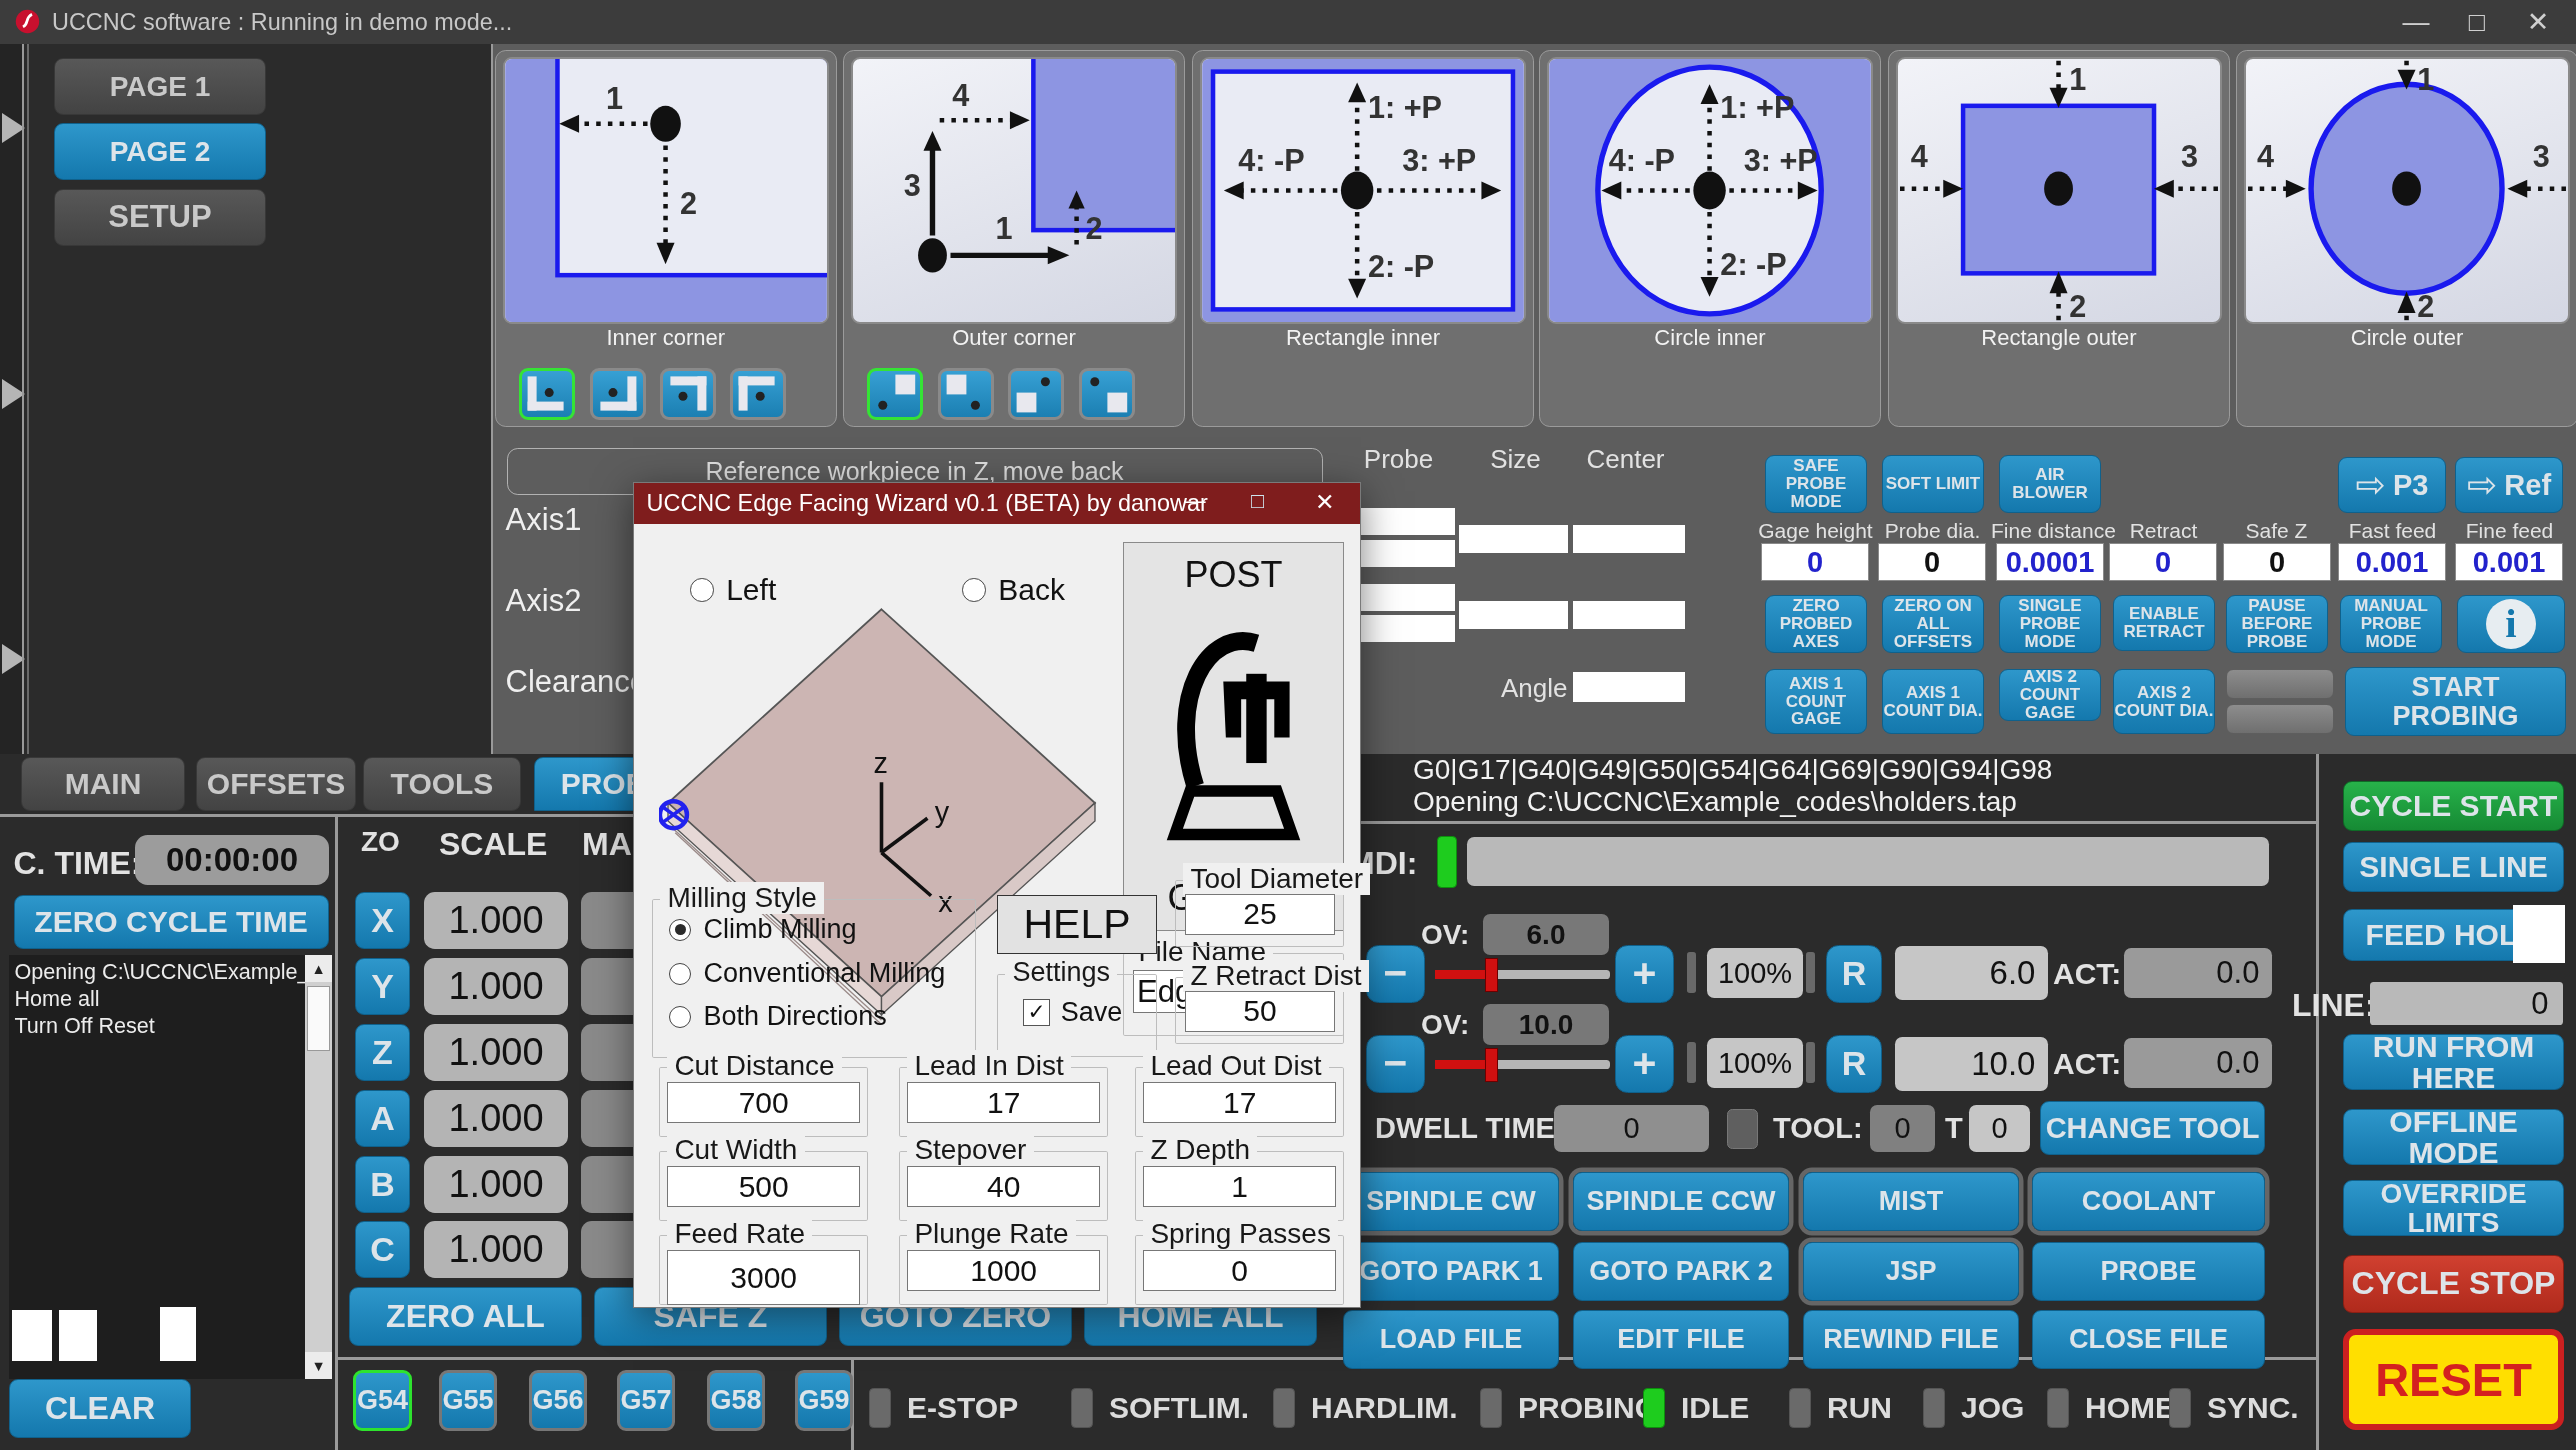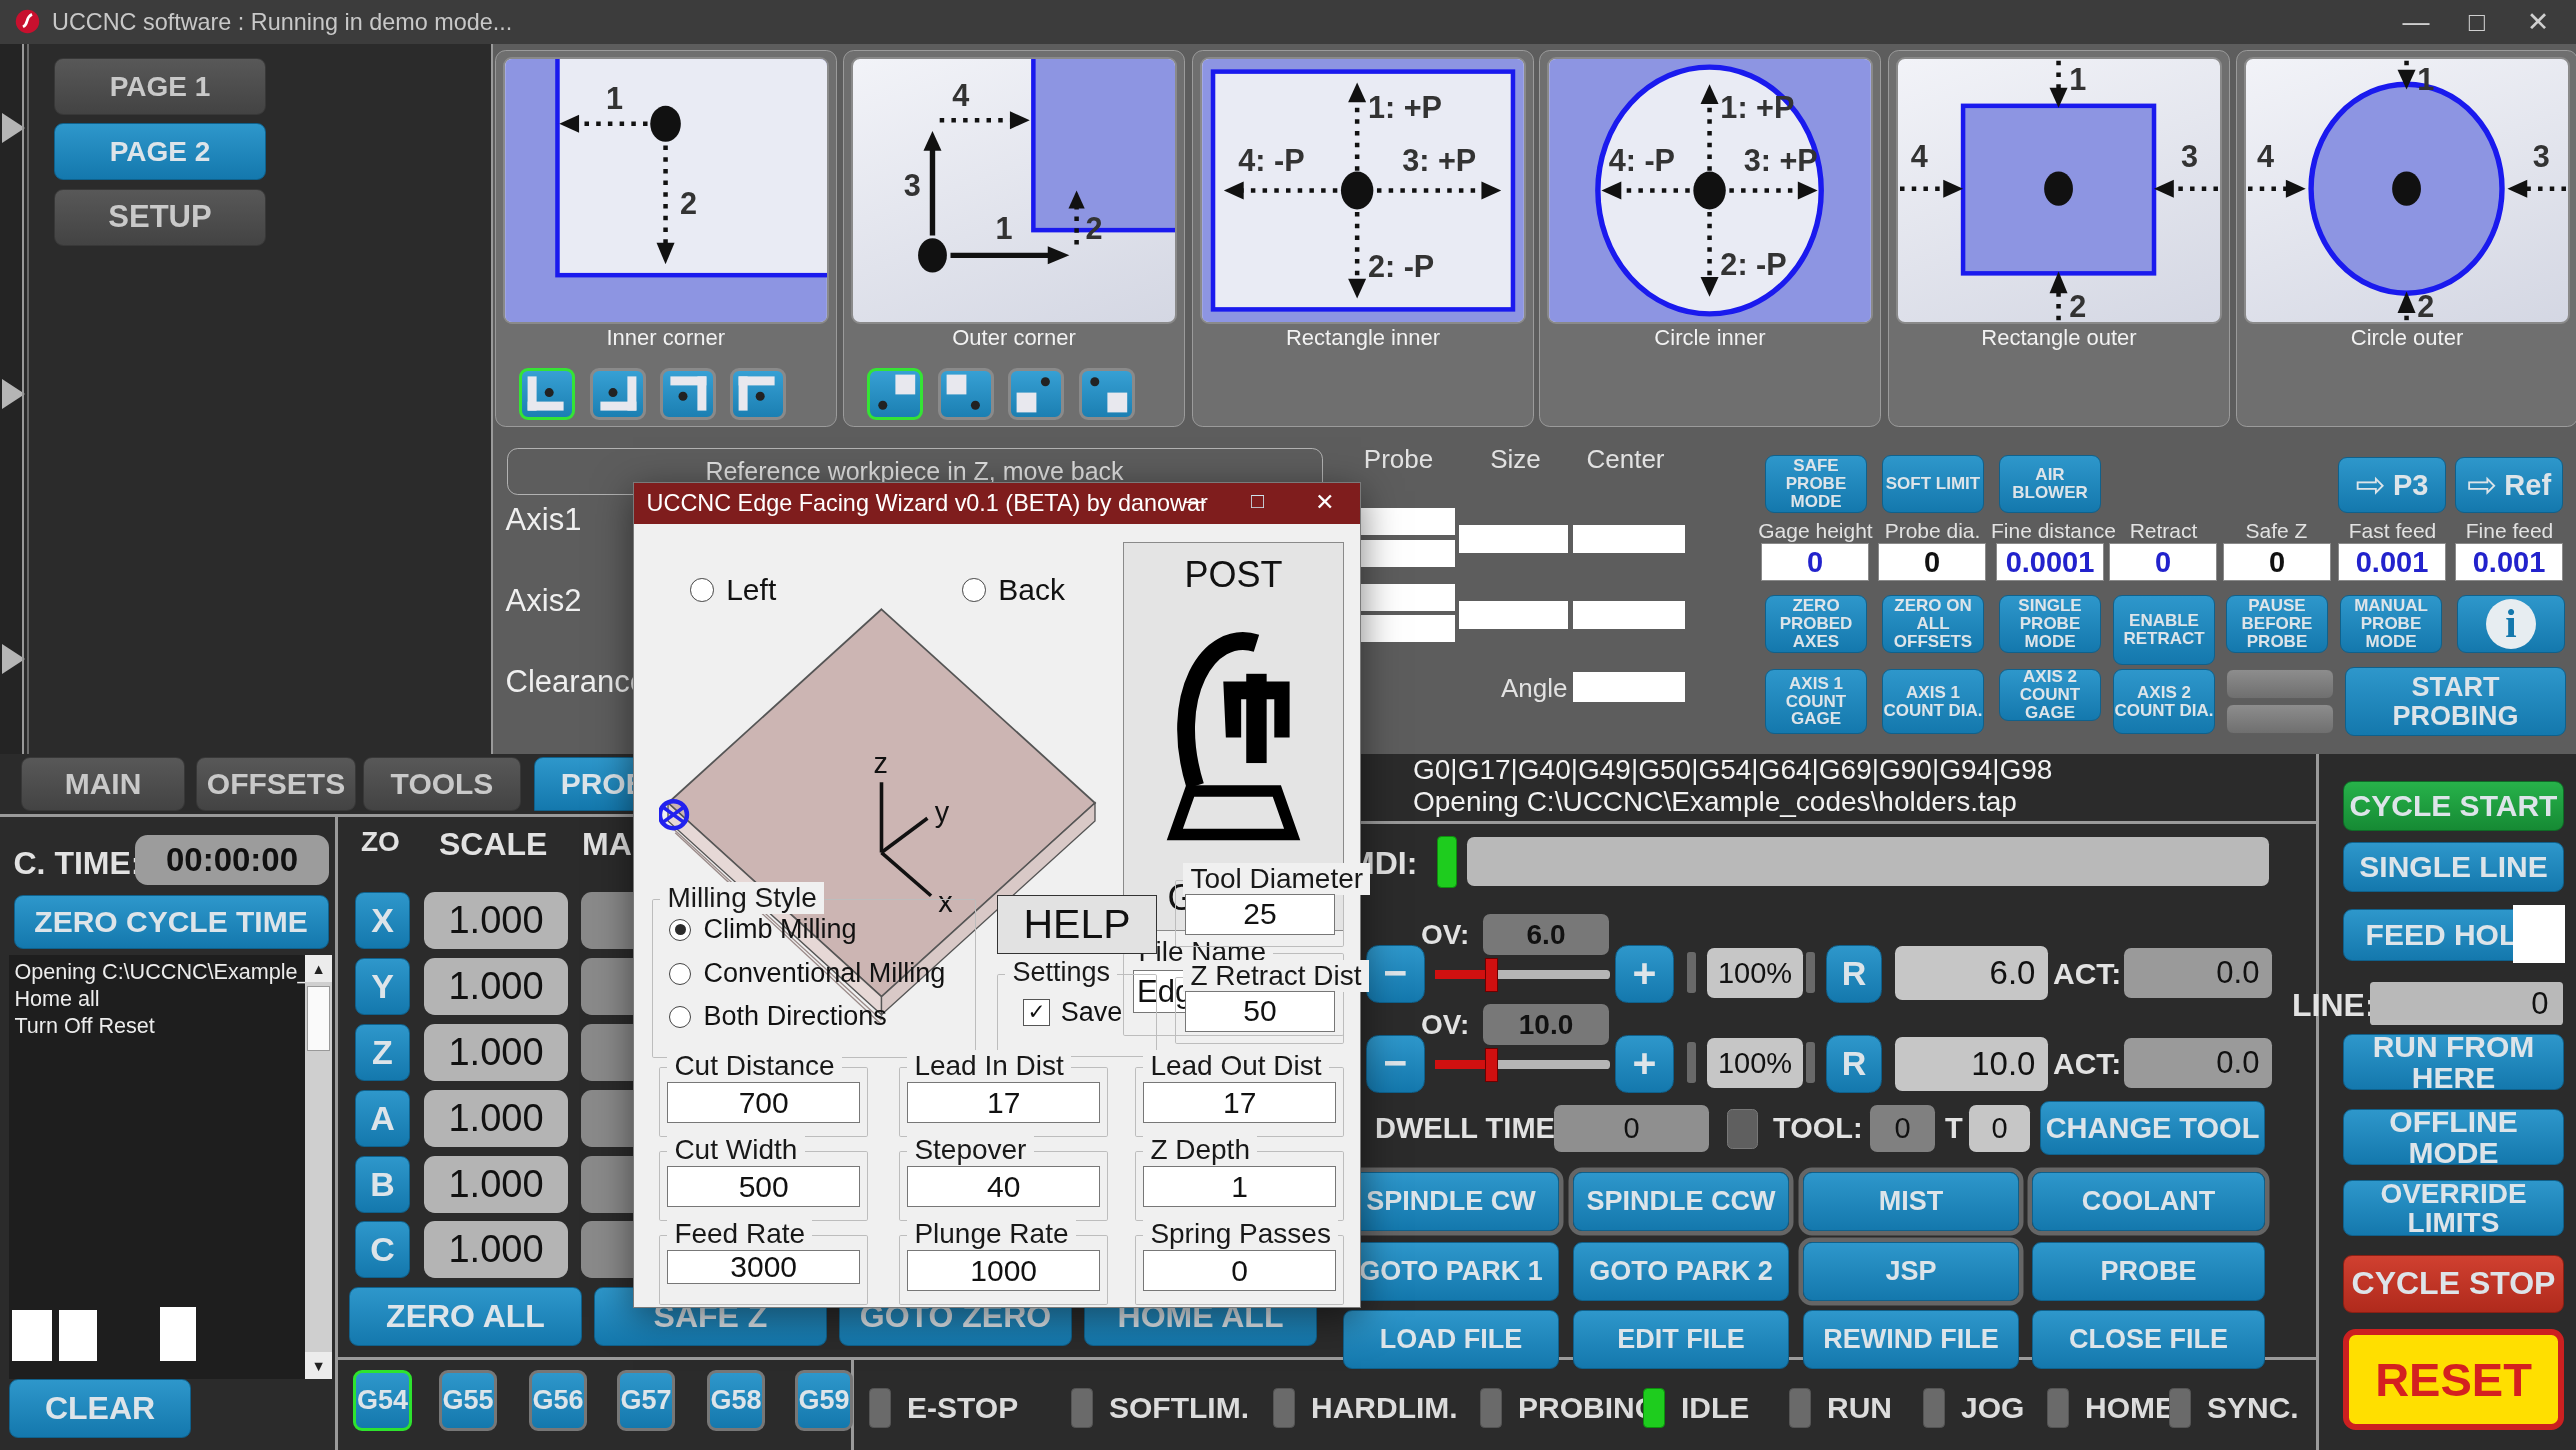--- a/index.html
+++ b/index.html
@@ -314,21 +314,21 @@
 
   <div class="abs btn blue" style="left:1272px;top:551px;width:102px;height:58px;font-size:17px">
       <span>ZERO PROBED AXES</span>
     </div>
   <div class="abs btn blue" style="left:1389px;top:551px;width:102px;height:58px;font-size:17px">
       <span>ZERO ON ALL OFFSETS</span>
     </div>
   <div class="abs btn blue" style="left:1506px;top:551px;width:102px;height:58px;font-size:17px">
       <span>SINGLE PROBE MODE</span>
     </div>
-  <div class="abs btn blue" style="left:1620px;top:551px;width:102px;height:70px;font-size:17px">
+  <div class="abs btn blue" style="left:1620px;top:551px;width:102px;height:56px;font-size:17px">
       <span>ENABLE RETRACT</span>
     </div>
   <div class="abs btn blue" style="left:1733px;top:551px;width:102px;height:58px;font-size:17px">
       <span>PAUSE BEFORE PROBE</span>
     </div>
   <div class="abs btn blue" style="left:1847px;top:551px;width:102px;height:58px;font-size:17px">
       <span>MANUAL PROBE MODE</span>
     </div>
   <div class="abs btn blue" style="left:1964px;top:551px;width:108px;height:58px">
       <span class="infocircle">i</span>
@@ -800,21 +800,21 @@
       </div>
   </div>
   <div class="fieldset" style="left:501px;top:668px;width:209px;height:70px">
     <span class="flabel">Z Depth</span>
     <div class="whitebox" style="position:absolute;left:7.2px;top:14.4px;width:193px;height:41px;font-size:30px;font-weight:normal;border:0.9px solid #777">
         <span>1</span>
       </div>
   </div>
   <div class="fieldset" style="left:25px;top:752px;width:209px;height:70px">
     <span class="flabel">Feed Rate</span>
-    <div class="whitebox" style="position:absolute;left:7.2px;top:14.4px;width:193px;height:34px;font-size:30px;font-weight:normal;border:0.9px solid #777">
+    <div class="whitebox" style="position:absolute;left:7.2px;top:14.4px;width:193px;height:55px;font-size:30px;font-weight:normal;border:0.9px solid #777">
         <span>3000</span>
       </div>
   </div>
   <div class="fieldset" style="left:265px;top:752px;width:209px;height:70px">
     <span class="flabel">Plunge Rate</span>
     <div class="whitebox" style="position:absolute;left:7.2px;top:14.4px;width:193px;height:41px;font-size:30px;font-weight:normal;border:0.9px solid #777">
         <span>1000</span>
       </div>
   </div>
   <div class="fieldset" style="left:501px;top:752px;width:209px;height:70px">

